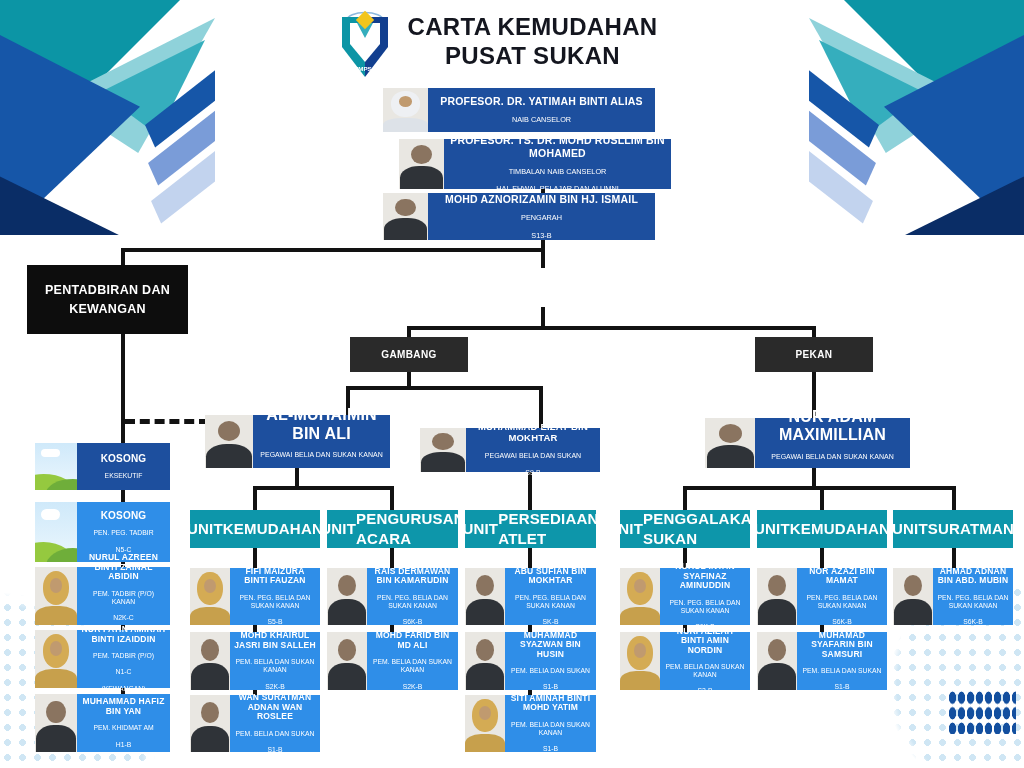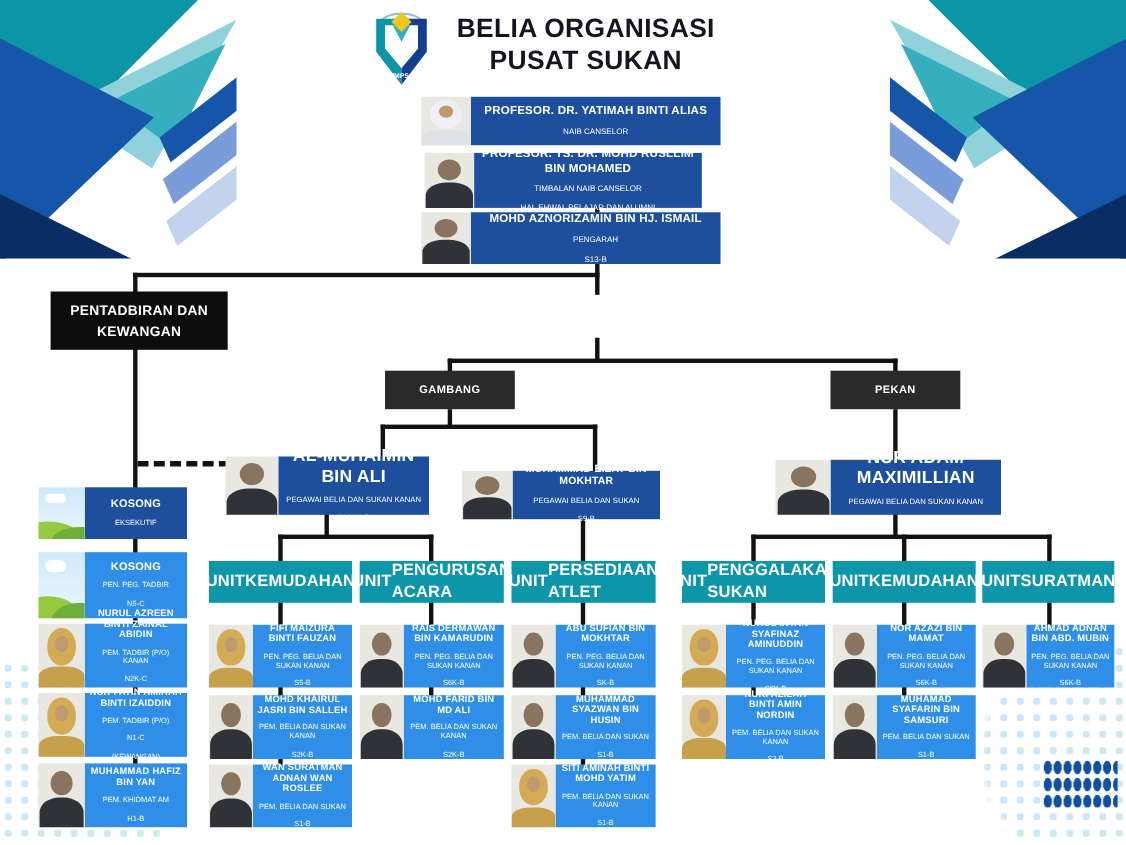--- a/index.html
+++ b/index.html
@@ -104,21 +104,21 @@
       <ellipse cx="27" cy="13" rx="18" ry="7.5" fill="none" stroke="#8db9dd" stroke-width="1.6"></ellipse>
       <path d="M4 10 H27 V70 L4 40 Z" fill="#0c95a5"></path>
       <path d="M27 10 H50 V40 L27 70 Z" fill="#123f8f"></path>
       <path d="M12 16 H42 V37 L27 55 L12 37 Z" fill="#ffffff"></path>
       <path d="M19 16 L27 31 L35 16 Z" fill="#35aebd"></path>
       <rect x="20.5" y="6.5" width="13" height="13" transform="rotate(45 27 13)" fill="#f2c51d"></rect>
       <text x="27" y="64" font-size="6.2" text-anchor="middle" fill="#ffffff" font-weight="bold">UMPSA</text>
     </svg>
   </div>
   <div class="title">
-    <div>BELIA ORGANISASI</div>
+    <div>CARTA KEMUDAHAN</div>
     <div>PUSAT SUKAN</div>
   </div>
 
   <i class="lv" style="left:541px;top:185px;height:83px"></i>
   <i class="lh" style="left:121px;top:248px;width:424px"></i>
   <i class="lv" style="left:121px;top:248px;height:450px"></i>
   <i class="ld" style="left:125px;top:419px;width:84px"></i>
   <i class="lv" style="left:541px;top:307px;height:23px"></i>
   <i class="lh" style="left:407px;top:326px;width:409px"></i>
   <i class="lv" style="left:407px;top:326px;height:14px"></i>
@@ -156,21 +156,21 @@
     <div class="ph f w">
         <i class="hd"></i>
         <i class="fc"></i>
         <i class="bd"></i>
       </div>
     <div class="pn db">
         <div class="nm">PROFESOR. DR. YATIMAH BINTI ALIAS</div>
       <div class="rl">NAIB CANSELOR</div>
       </div>
   </div>
-  <div class="card lead" style="left:386px;top:139px;width:252px;height:50px">
+  <div class="card lead" style="left:399px;top:139px;width:272px;height:50px">
     <div class="ph m">
         <i class="hd"></i>
         <i class="bd"></i>
       </div>
     <div class="pn db">
         <div class="nm">PROFESOR. TS. DR. MOHD RUSLLIM BIN MOHAMED</div>
       <div class="rl">TIMBALAN NAIB CANSELOR</div>
       <div class="rl">HAL EHWAL PELAJAR DAN ALUMNI</div>
       </div>
   </div>
@@ -179,21 +179,21 @@
         <i class="hd"></i>
         <i class="bd"></i>
       </div>
     <div class="pn db">
         <div class="nm">MOHD AZNORIZAMIN BIN HJ. ISMAIL</div>
       <div class="rl">PENGARAH</div>
       <div class="rl">S13-B</div>
       </div>
   </div>
 
-  <div class="bbox" style="left:46px;top:265px;width:161px;height:53px">
+  <div class="bbox" style="left:27px;top:265px;width:161px;height:69px">
     <div>PENTADBIRAN DAN</div>
     <div>KEWANGAN</div>
   </div>
   <div class="gbox" style="left:350px;top:337px;width:118px;height:35px">
     <span>GAMBANG</span>
   </div>
   <div class="gbox" style="left:755px;top:337px;width:118px;height:35px">
     <span>PEKAN</span>
   </div>
 

